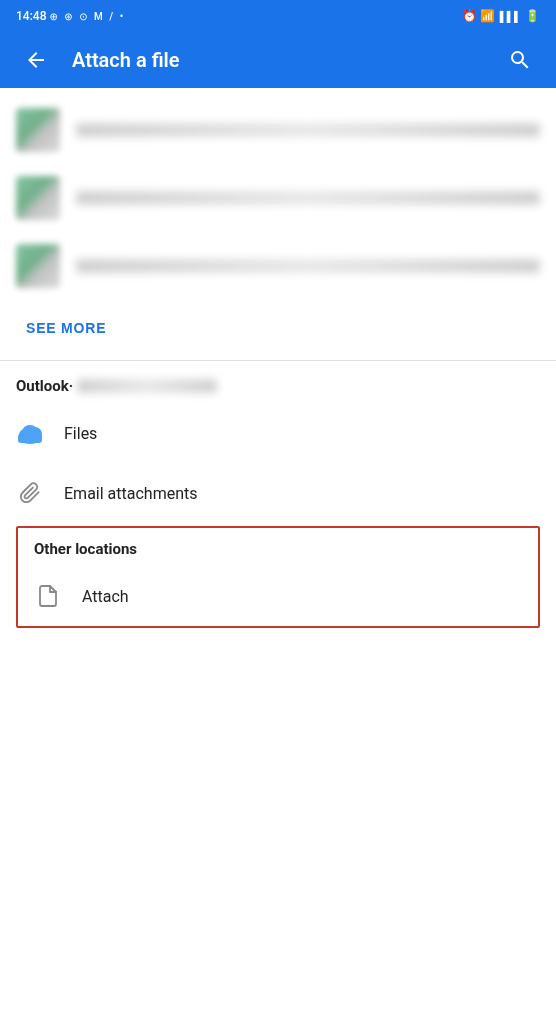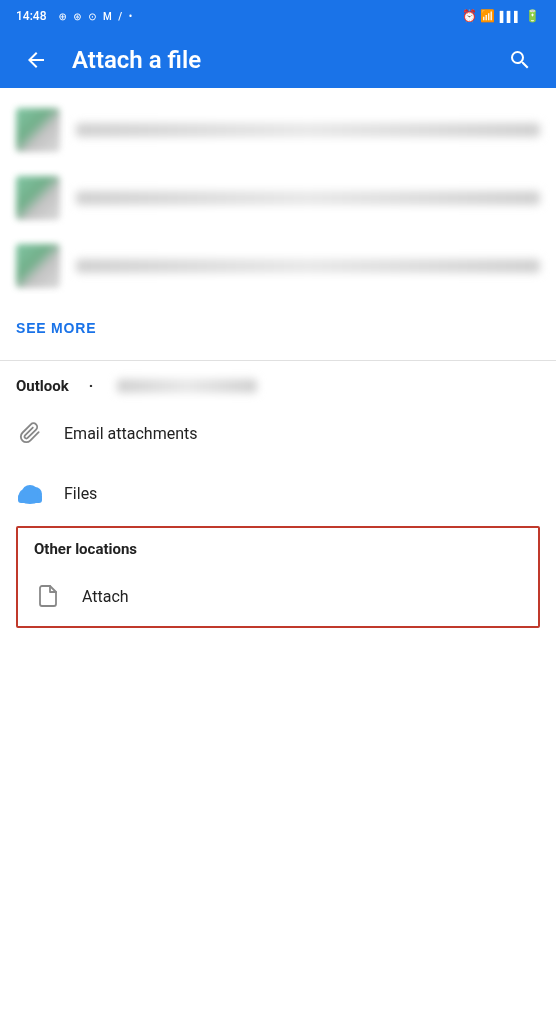--- a/index.html
+++ b/index.html
@@ -18,35 +18,35 @@
       background: #1a73e8;
       color: #fff;
       display: flex;
       justify-content: space-between;
       align-items: center;
       padding: 6px 16px;
       height: 32px;
       font-size: 12px;
       font-weight: 500;
     }
-    .status-left { display: flex; align-items: center; gap: 12px; }
+    .status-left { display: flex; align-items: center; gap: 3px; }
     .status-right { display: flex; align-items: center; gap: 4px; }
 
     
     .app-bar {
       background: #1a73e8;
       display: flex;
       align-items: center;
       padding: 0 16px;
       height: 56px;
       color: #fff;
     }
     .app-bar-title {
       flex: 1;
-      font-size: 24px;
+      font-size: 20px;
       font-weight: 600;
       margin-left: 16px;
       color: #fff;
     }
     .icon-btn {
       background: none;
       border: none;
       color: #fff;
       cursor: pointer;
       padding: 8px;
@@ -88,20 +88,21 @@
       background: linear-gradient(90deg, #d0d0d0 0%, #e8e8e8 50%, #d0d0d0 100%);
       filter: blur(4px);
     }
     .file-info.short {
       width: 60%;
     }
 
     
     .see-more-row {
       padding: 8px 16px 20px 16px;
+      margin-left: 10px;
     }
     .see-more-btn {
       background: none;
       border: none;
       color: #1a73e8;
       font-size: 14px;
       font-weight: 700;
       cursor: pointer;
       letter-spacing: 0.8px;
       padding: 4px 0;
@@ -112,21 +113,21 @@
       height: 1px;
       background: #e0e0e0;
       margin: 0;
     }
 
     
     .section-header {
       padding: 16px 16px 8px 16px;
       display: flex;
       align-items: center;
-      gap: 20px;
+      gap: 0;
     }
     .section-header-title {
       font-size: 15px;
       font-weight: 700;
       color: #222;
     }
     .section-header-blurred {
       height: 14px;
       width: 140px;
       border-radius: 4px;
@@ -242,38 +243,38 @@
   <div class="divider"></div>
 
   <div class="section-header">
     <span class="section-header-title">Outlook</span>
     <span class="section-header-title">·</span>
     <span class="section-header-blurred"></span>
   </div>
 
   <div class="menu-item">
     <div class="menu-icon">
-      <svg class="paperclip-svg" viewBox="0 0 24 24" fill="none" stroke="#888" stroke-width="2" stroke-linecap="round" stroke-linejoin="round">
-        <path d="M21.44 11.05l-9.19 9.19a6 6 0 01-8.49-8.49l9.19-9.19a4 4 0 015.66 5.66l-9.2 9.19a2 2 0 01-2.83-2.83l8.49-8.48"></path>
-      </svg>
-    </div>
-    <span class="menu-label">Email attachments</span>
-  </div>
-
-  <div class="menu-item">
-    <div class="menu-icon">
       <svg width="28" height="22" viewBox="0 0 28 22" fill="none">
         <ellipse cx="14" cy="15" rx="12" ry="7" fill="#4da3f5"></ellipse>
         <ellipse cx="9" cy="13" rx="6" ry="6" fill="#4da3f5"></ellipse>
         <ellipse cx="19" cy="12" rx="7" ry="7" fill="#4da3f5"></ellipse>
         <ellipse cx="14" cy="10" rx="8" ry="7" fill="#4da3f5"></ellipse>
         <rect x="2" y="14" width="24" height="7" rx="3" fill="#4da3f5"></rect>
       </svg>
     </div>
     <span class="menu-label">Files</span>
+  </div>
+
+  <div class="menu-item">
+    <div class="menu-icon">
+      <svg class="paperclip-svg" viewBox="0 0 24 24" fill="none" stroke="#888" stroke-width="2" stroke-linecap="round" stroke-linejoin="round">
+        <path d="M21.44 11.05l-9.19 9.19a6 6 0 01-8.49-8.49l9.19-9.19a4 4 0 015.66 5.66l-9.2 9.19a2 2 0 01-2.83-2.83l8.49-8.48"></path>
+      </svg>
+    </div>
+    <span class="menu-label">Email attachments</span>
   </div>
 
   <div class="other-locations-box">
     <div class="other-locations-title">Other locations</div>
 
     <div class="menu-item">
       <div class="menu-icon">
         <svg class="doc-icon-svg" viewBox="0 0 24 24" fill="none" stroke="#888" stroke-width="1.8" stroke-linecap="round" stroke-linejoin="round">
           <path d="M14 2H6a2 2 0 00-2 2v16a2 2 0 002 2h12a2 2 0 002-2V8z"></path>
           <polyline points="14 2 14 8 20 8"></polyline>

